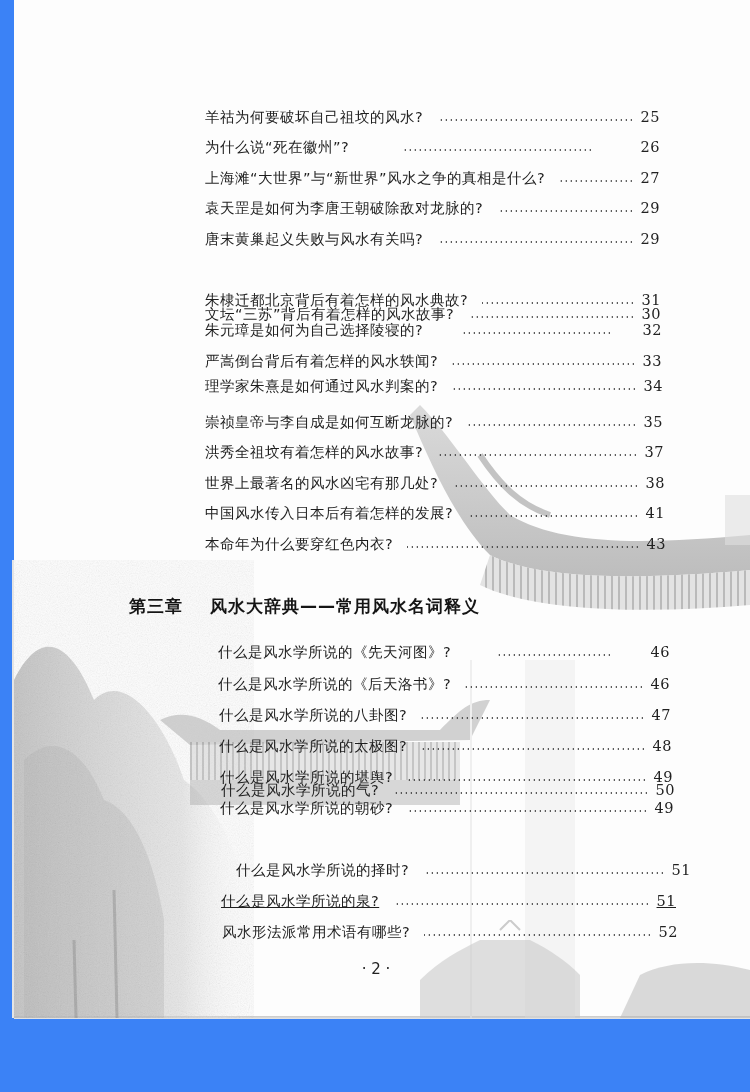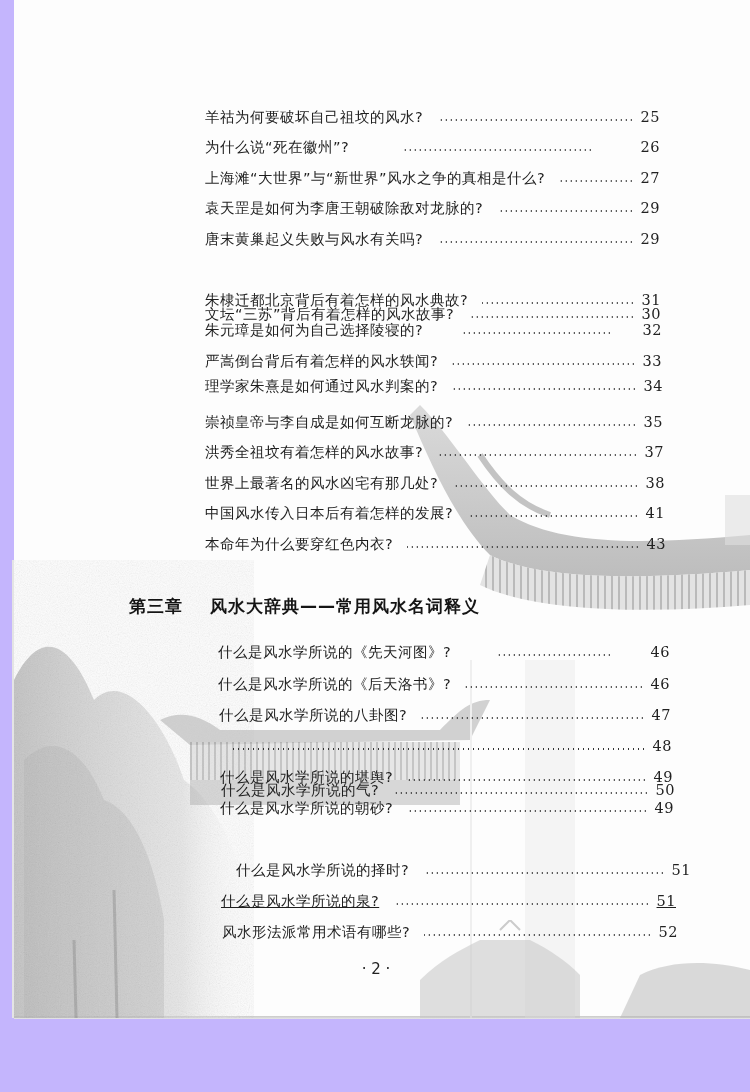--- a/index.html
+++ b/index.html
@@ -12,21 +12,21 @@
       height: 1092px;
       position: relative;
       overflow: hidden;
       font-family: "DejaVu Sans", "Liberation Sans", sans-serif;
       color: #1a1a1a;
     }
     .page {
       position: absolute;
       left: 0; top: 0;
       width: 750px; height: 1092px;
-      background: #c4b5fd;
+      background: #3b82f6;
     }
     
     .scan-area {
       position: absolute;
       left: 14px; top: 0;
       width: 736px; height: 1018px;
       background: #fdfdfd;
       overflow: hidden;
     }
     .scan-bottom-edge {
@@ -280,20 +280,21 @@
     <span class="toc-title">什么是风水学所说的《后天洛书》?</span>
     <span class="toc-leader"></span>
     <span class="toc-page">46</span>
   </div>
   <div class="toc-entry" style="left:219px; top:703px; width:452px;">
     <span class="toc-title">什么是风水学所说的八卦图?</span>
     <span class="toc-leader"></span>
     <span class="toc-page">47</span>
   </div>
   <div class="toc-entry" style="left:219px; top:734px; width:453px;">
+    <span class="toc-title">什么是风水学所说的太极图?</span>
     <span class="toc-leader"></span>
     <span class="toc-page">48</span>
   </div>
   <div class="toc-entry" style="left:220px; top:765px; width:453px;">
     <span class="toc-title">什么是风水学所说的堪舆?</span>
     <span class="toc-leader"></span>
     <span class="toc-page">49</span>
   </div>
   <div class="toc-entry" style="left:220px; top:796px; width:454px;">
     <span class="toc-title">什么是风水学所说的朝砂?</span>

